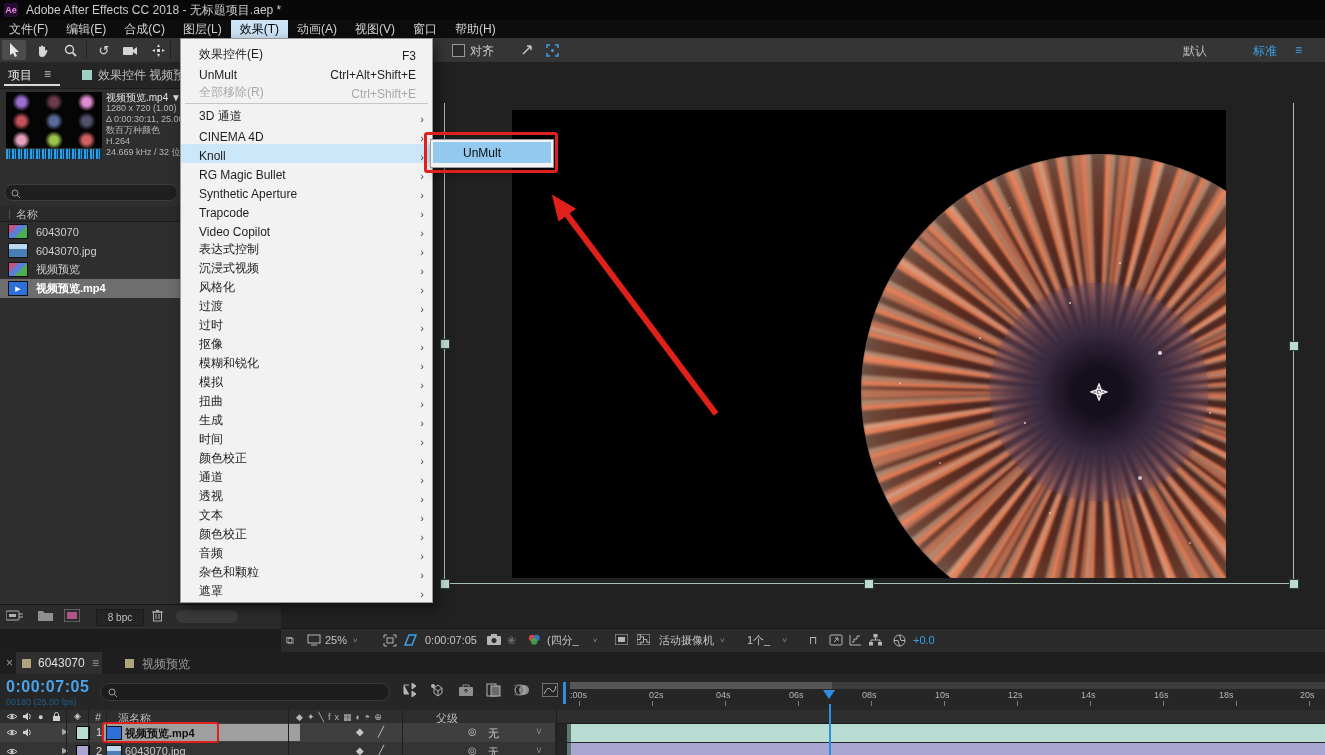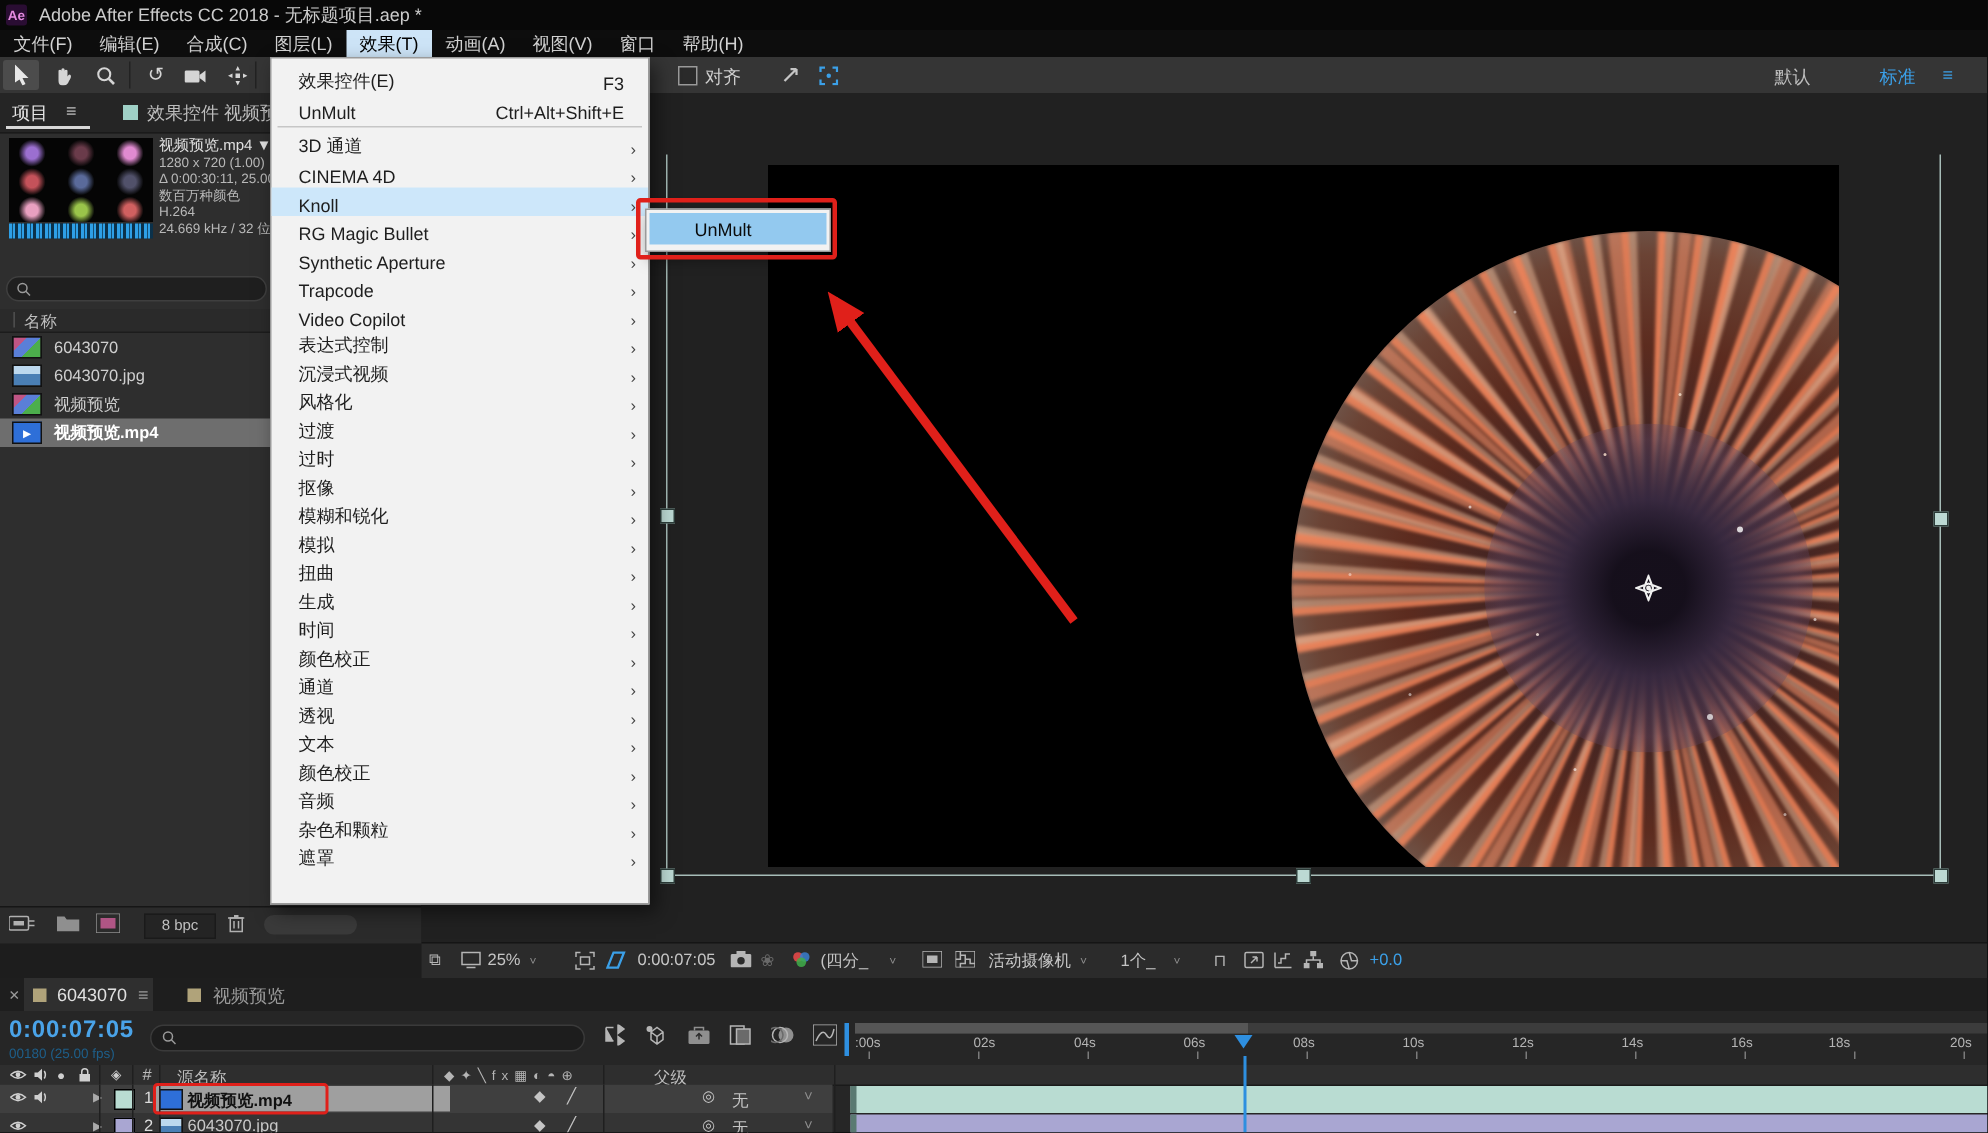--- a/index.html
+++ b/index.html
@@ -615,20 +615,24 @@
     <div style="height:5px"></div>
     <div id="fx-top">
         <div class="fxrow">
           <span class="lbl">效果控件(E)</span>
           <span class="sc">F3</span>
         </div>
         <div class="fxrow">
           <span class="lbl">UnMult</span>
           <span class="sc">Ctrl+Alt+Shift+E</span>
         </div>
+        <div class="fxrow disabled">
+          <span class="lbl">全部移除(R)</span>
+          <span class="sc">Ctrl+Shift+E</span>
+        </div>
       </div>
     <div id="fxsep"></div>
     <div id="fx-cats">
         <div class="fxrow">
           <span class="lbl">3D 通道</span>
           <span class="arr">›</span>
         </div>
         <div class="fxrow">
           <span class="lbl">CINEMA 4D</span>
           <span class="arr">›</span>

